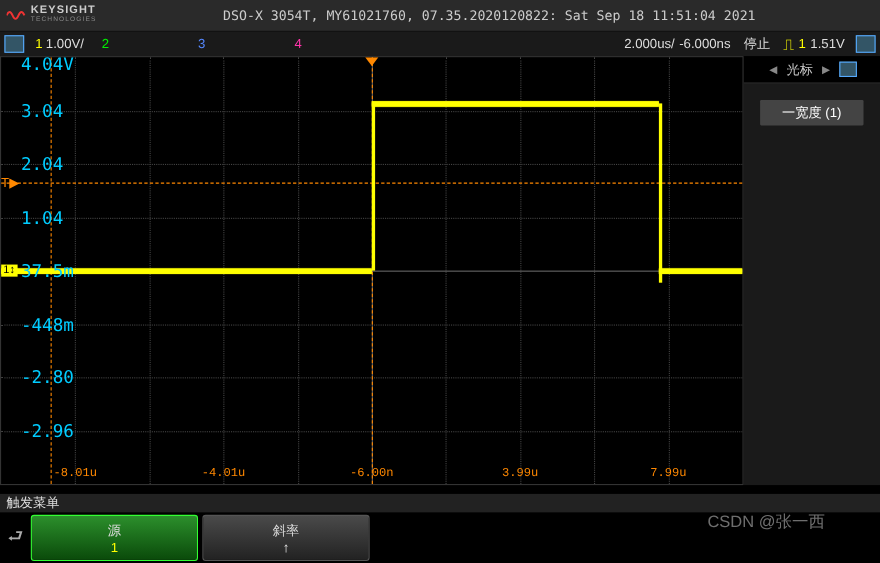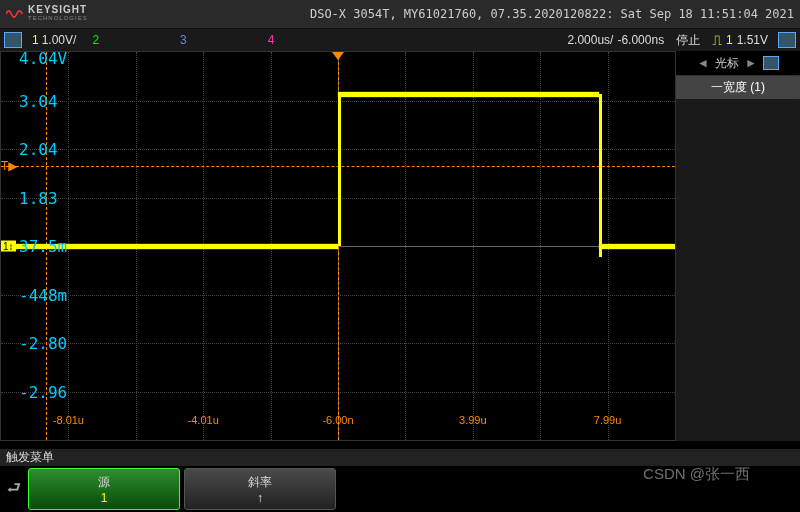--- a/index.html
+++ b/index.html
@@ -2,48 +2,48 @@
 <html><head>
 <meta charset="utf-8">
 <style>
   html,body{margin:0;padding:0;width:800px;height:512px;background:#000;font-family:Arial,Helvetica,sans-serif;overflow:hidden;color:#ccc;font-size:12px}
   .top-bar{height:28px;background:#2a2a2a;display:flex;align-items:center;padding:0 6px;gap:8px;border-bottom:1px solid #111}
   .logo{display:flex;align-items:center;gap:4px}
   .logo-wave{width:18px;height:14px}
   .logo-text{display:flex;flex-direction:column;line-height:9px}
   .logo-main{color:#ccc;font-size:10px;font-weight:bold;letter-spacing:1px}
   .logo-sub{color:#888;font-size:6px;letter-spacing:1px}
-  .id-line{flex:1;text-align:right;color:#ccc;font-size:12px;font-family:monospace}
+  .id-line{flex:1;text-align:center;color:#ccc;font-size:12px;font-family:monospace}
   .ch-bar{height:22px;background:#1a1a1a;display:flex;align-items:center;padding:0 4px;gap:4px;font-size:12px}
   .menu-icon{width:16px;height:14px;background:#356;border:1px solid #5af;display:inline-block}
   .ch{display:flex;align-items:center;gap:3px;padding:0 6px}
   .ch1{color:#ff0}
   .ch2{color:#0e0}
   .ch3{color:#58f}
   .ch4{color:#f3a}
   .white{color:#ddd}
   .trig-edge{color:#ff0;font-size:14px}
   .main{position:relative;height:390px;display:flex}
   .plot{position:relative;flex:1;background:#000;border:1px solid #333;overflow:hidden}
   .grid-line-v{position:absolute;top:0;bottom:0;border-left:1px dotted #444}
   .grid-line-h{position:absolute;left:0;right:0;border-top:1px dotted #444}
   .center-v{border-left:1px solid #666 !important}
   .center-h{border-top:1px solid #666 !important}
   .cursor-v{position:absolute;top:0;bottom:0;border-left:1px dashed #f80}
   .cursor-h{position:absolute;left:0;right:0;border-top:1px dashed #f80}
   .ylab{position:absolute;left:18px;color:#0cf;font-size:16px;font-family:monospace;transform:translateY(-50%)}
-  .xlab{position:absolute;bottom:14px;color:#f80;font-size:11px;font-family:Liberation Sans, sans-serif;transform:translateX(-50%)}
+  .xlab{position:absolute;bottom:3px;color:#f80;font-size:11px;font-family:Liberation Mono, monospace;transform:translateX(-50%)}
   .trace{position:absolute;height:5px;background:#ff0;box-shadow:0 0 1px #ff0}
   .trace-v{position:absolute;width:3px;background:#ff0}
   .trig-mark{position:absolute;top:0;left:50%;transform:translateX(-50%);width:0;height:0;border-left:6px solid transparent;border-right:6px solid transparent;border-top:8px solid #f80}
   .ch1-ind{position:absolute;left:0;background:#ff0;color:#000;font-size:10px;padding:0 2px;transform:translateY(-50%)}
   .t-ind{position:absolute;left:0;color:#f80;font-size:12px;transform:translateY(-50%)}
   .side{width:124px;background:#1a1a1a;display:flex;flex-direction:column;font-size:12px}
   .side-head{height:24px;background:#000;display:flex;align-items:center;justify-content:center;gap:6px;border-bottom:1px solid #333}
-  .side-tab{background:#444;color:#fff;text-align:center;padding:3px 0;margin:0;border-radius:1px;font-size:12px}
+  .side-tab{background:#444;color:#fff;text-align:center;padding:3px 0;margin:15px;border-radius:1px;font-size:12px}
   .side-row{padding:4px 6px;border-bottom:1px solid #2a2a2a}
   .side-lbl{color:#ccc;font-size:11px}
   .side-val{color:#fff;text-align:right;font-size:12px;font-family:monospace}
   .bottom{position:absolute;left:0;right:0;bottom:0}
   .menu-title{background:#222;color:#ddd;font-size:12px;padding:0 6px}
   .menu-row{height:42px;background:#000;display:flex;align-items:stretch;gap:4px;padding:2px 4px}
   .mbtn{flex:0 0 150px;background:linear-gradient(#4a4a4a,#222);border:1px solid #555;border-radius:3px;display:flex;flex-direction:column;align-items:center;justify-content:center;color:#ddd;font-size:12px}
   .mbtn.sel{background:linear-gradient(#2c8f2c,#0a4a0a);border-color:#3f3}
   .mbtn .sub{color:#ff0;font-size:12px}
   .mbtn .subw{color:#eee;font-size:12px}
@@ -116,21 +116,21 @@
     <div class="trace" style="left:50%;width:38.7%;top:10.4%"></div>
     <div class="trace-v" style="left:88.7%;top:10.9%;height:42%"></div>
     <div class="trace" style="left:88.7%;width:11.3%;top:49.5%"></div>
 
     <span class="ch1-ind" style="top:50%">1↕</span>
     <span class="t-ind" style="top:29.4%">T▶</span>
 
     <span class="ylab" style="top:1.5%">4.04V</span>
     <span class="ylab" style="top:12.5%">3.04</span>
     <span class="ylab" style="top:25%">2.04</span>
-    <span class="ylab" style="top:37.5%">1.83</span>
+    <span class="ylab" style="top:37.5%">1.04</span>
     <span class="ylab" style="top:50%">37.5m</span>
     <span class="ylab" style="top:62.5%">-448m</span>
     <span class="ylab" style="top:75%">-2.80</span>
     <span class="ylab" style="top:87.5%">-2.96</span>
 
     <span class="xlab" style="left:10%">-8.01u</span>
     <span class="xlab" style="left:30%">-4.01u</span>
     <span class="xlab" style="left:50%">-6.00n</span>
     <span class="xlab" style="left:70%">3.99u</span>
     <span class="xlab" style="left:90%">7.99u</span>

